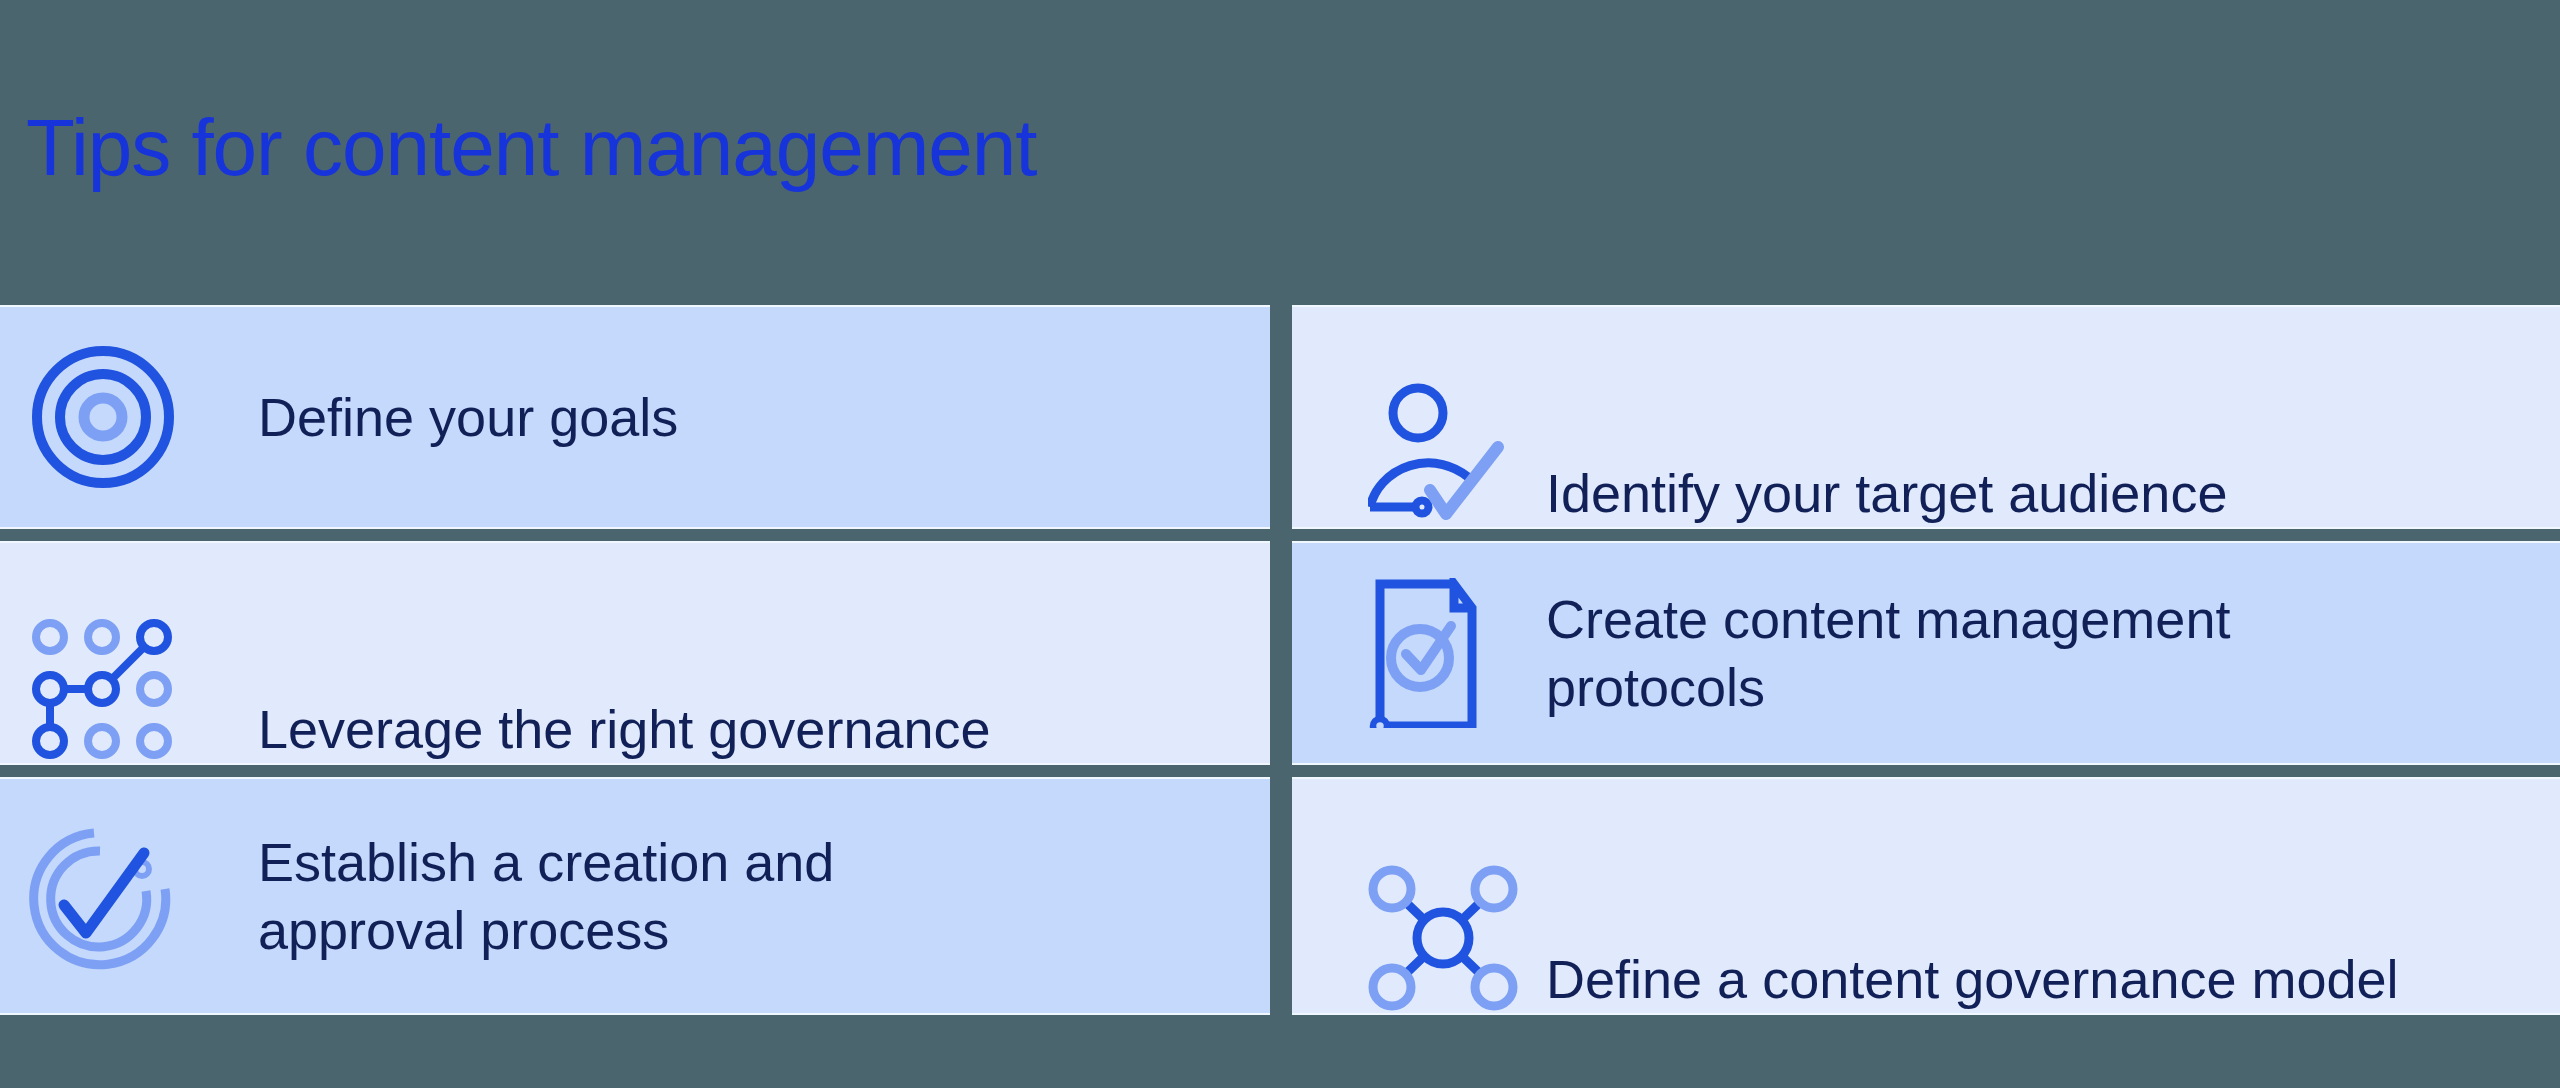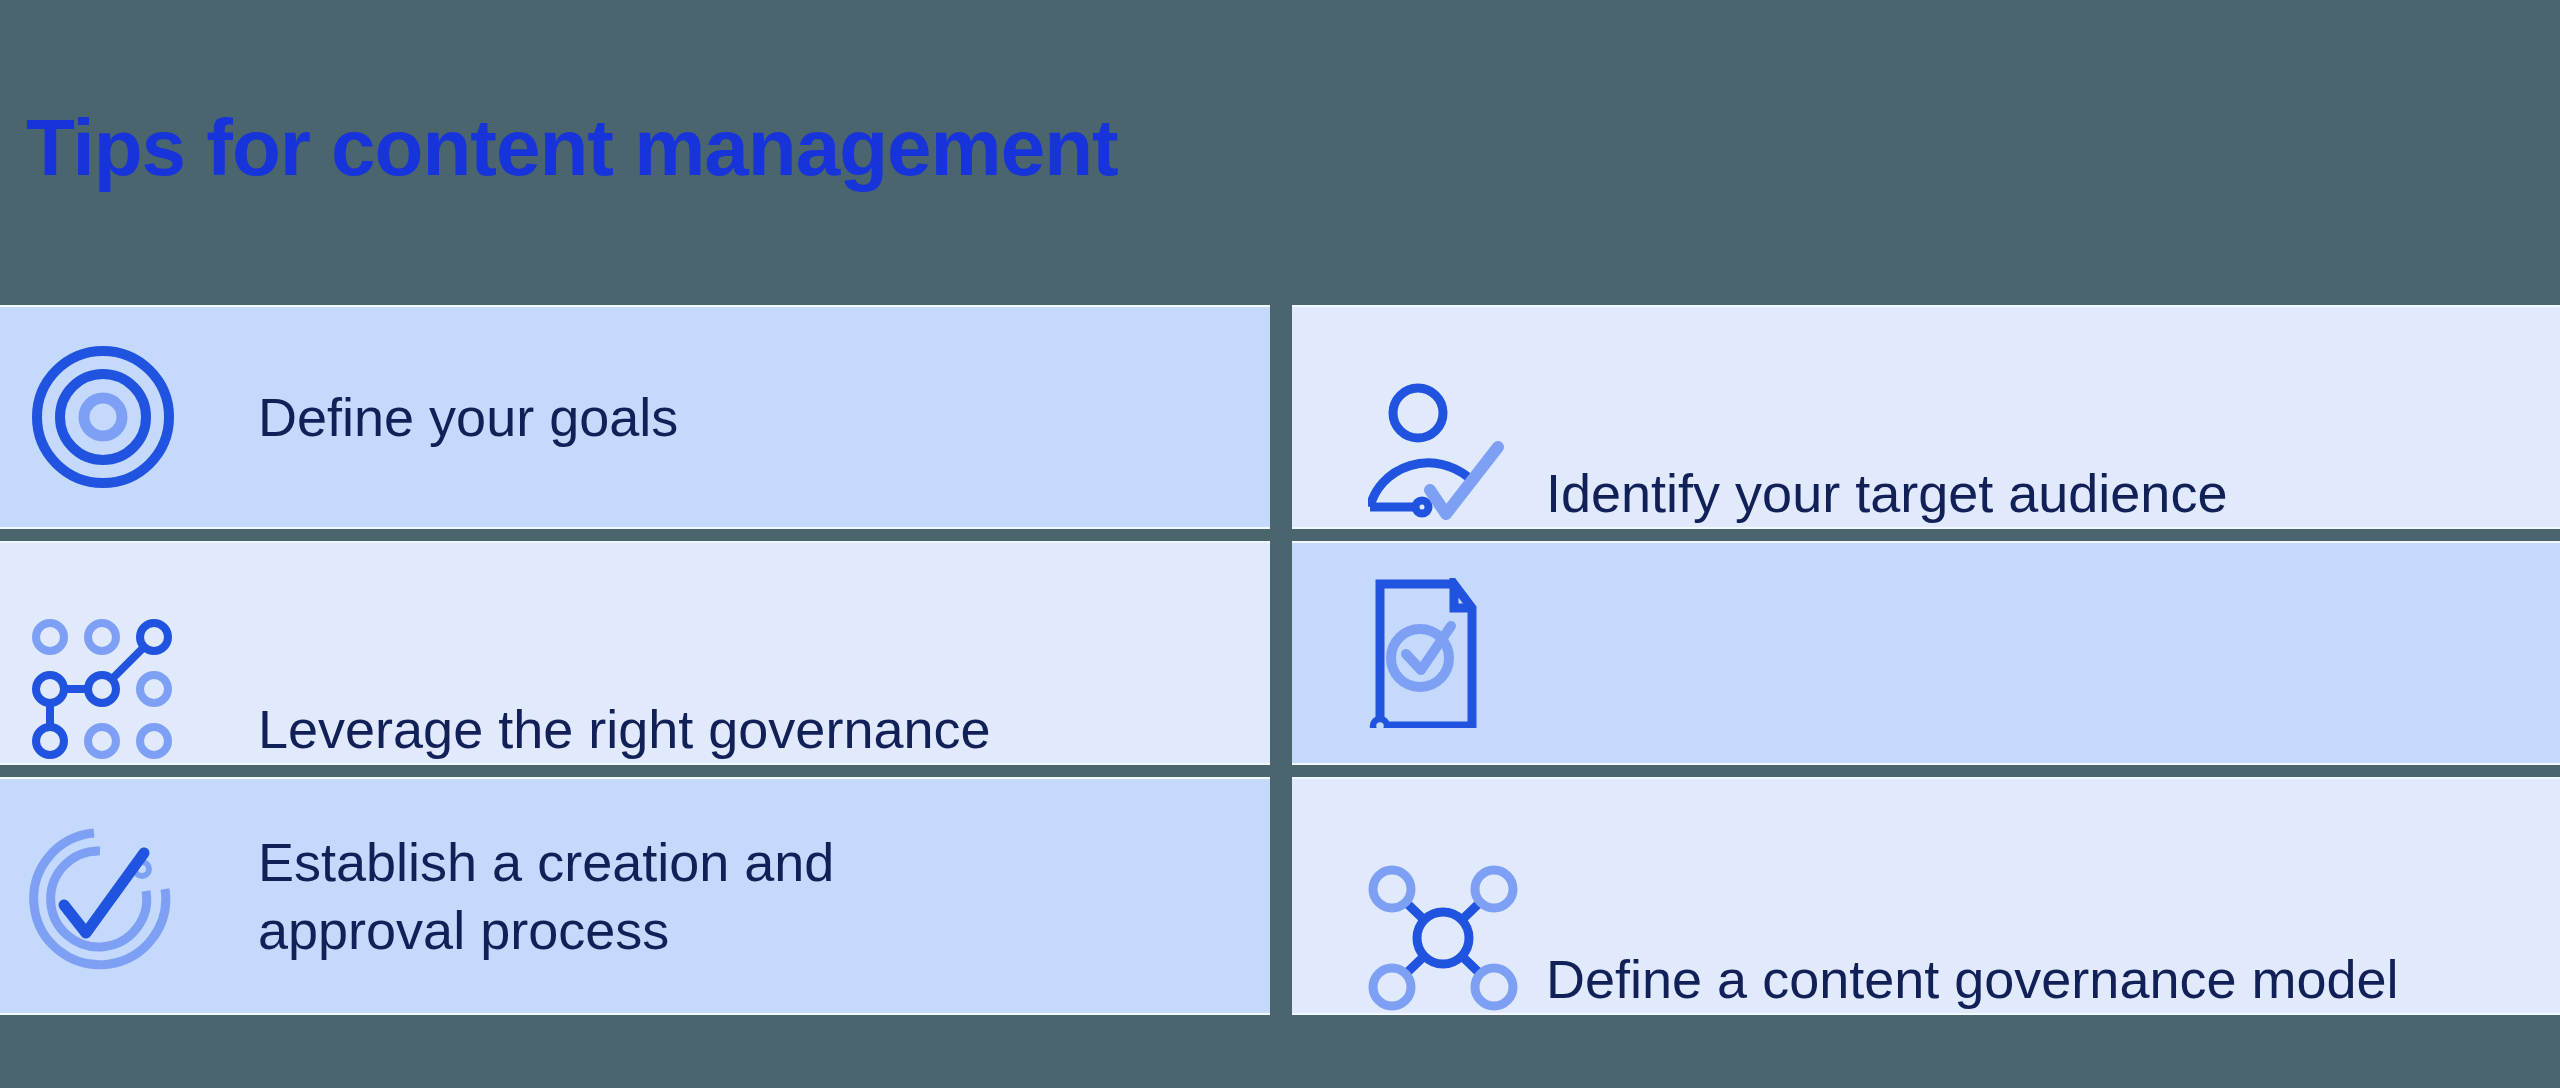--- a/index.html
+++ b/index.html
@@ -17,21 +17,21 @@
   body{
     background:var(--page-bg);
     font-family:"Liberation Sans", sans-serif;
     position:relative;
   }
   .page-title{
     position:absolute;
     left:26px;
     top:102px;
     font-size:80px;
-    font-weight:700;
+    font-weight:400;
     letter-spacing:-1px;
     color:var(--title-blue);
   }
   .tips-grid{
     position:absolute;
     top:305px;
     left:0;
     width:2560px;
     display:grid;
     grid-template-columns:1270px 1268px;
@@ -112,20 +112,22 @@
     <div class="card-label">Leverage the right governance</div>
   </div>
 
   <div class="card medium col-right">
     <svg class="icon-box" viewBox="0 0 150 150">
       <path class="st-d" d="M 86 6 L 12 6 L 12 148 L 104 148 L 104 30 L 86 6 L 86 30 L 104 30" stroke-width="9"></path>
       <circle class="st-d fill-med" cx="12" cy="148" r="7" stroke-width="6.5"></circle>
       <circle class="st-l" cx="52" cy="80" r="29" stroke-width="10"></circle>
       <path class="st-l" d="M 38 76 L 53 92 L 83 48" stroke-width="10" stroke-linecap="round" stroke-linejoin="round"></path>
     </svg>
+    <div class="card-label">Create content management
+protocols</div>
   </div>
 
   <div class="card medium col-left">
     <svg class="icon-box" viewBox="0 0 150 150">
       <path class="st-l" d="M 66 12 A 66 66 0 1 0 137 68" stroke-width="9"></path>
       <path class="st-l" d="M 72 30 A 48 48 0 1 0 118 70" stroke-width="9"></path>
       <circle class="st-l" cx="114" cy="48" r="7" stroke-width="6"></circle>
       <path class="st-d" d="M 36 84 L 58 112 L 116 32" stroke-width="11" stroke-linecap="round" stroke-linejoin="round"></path>
     </svg>
     <div class="card-label">Establish a creation and

